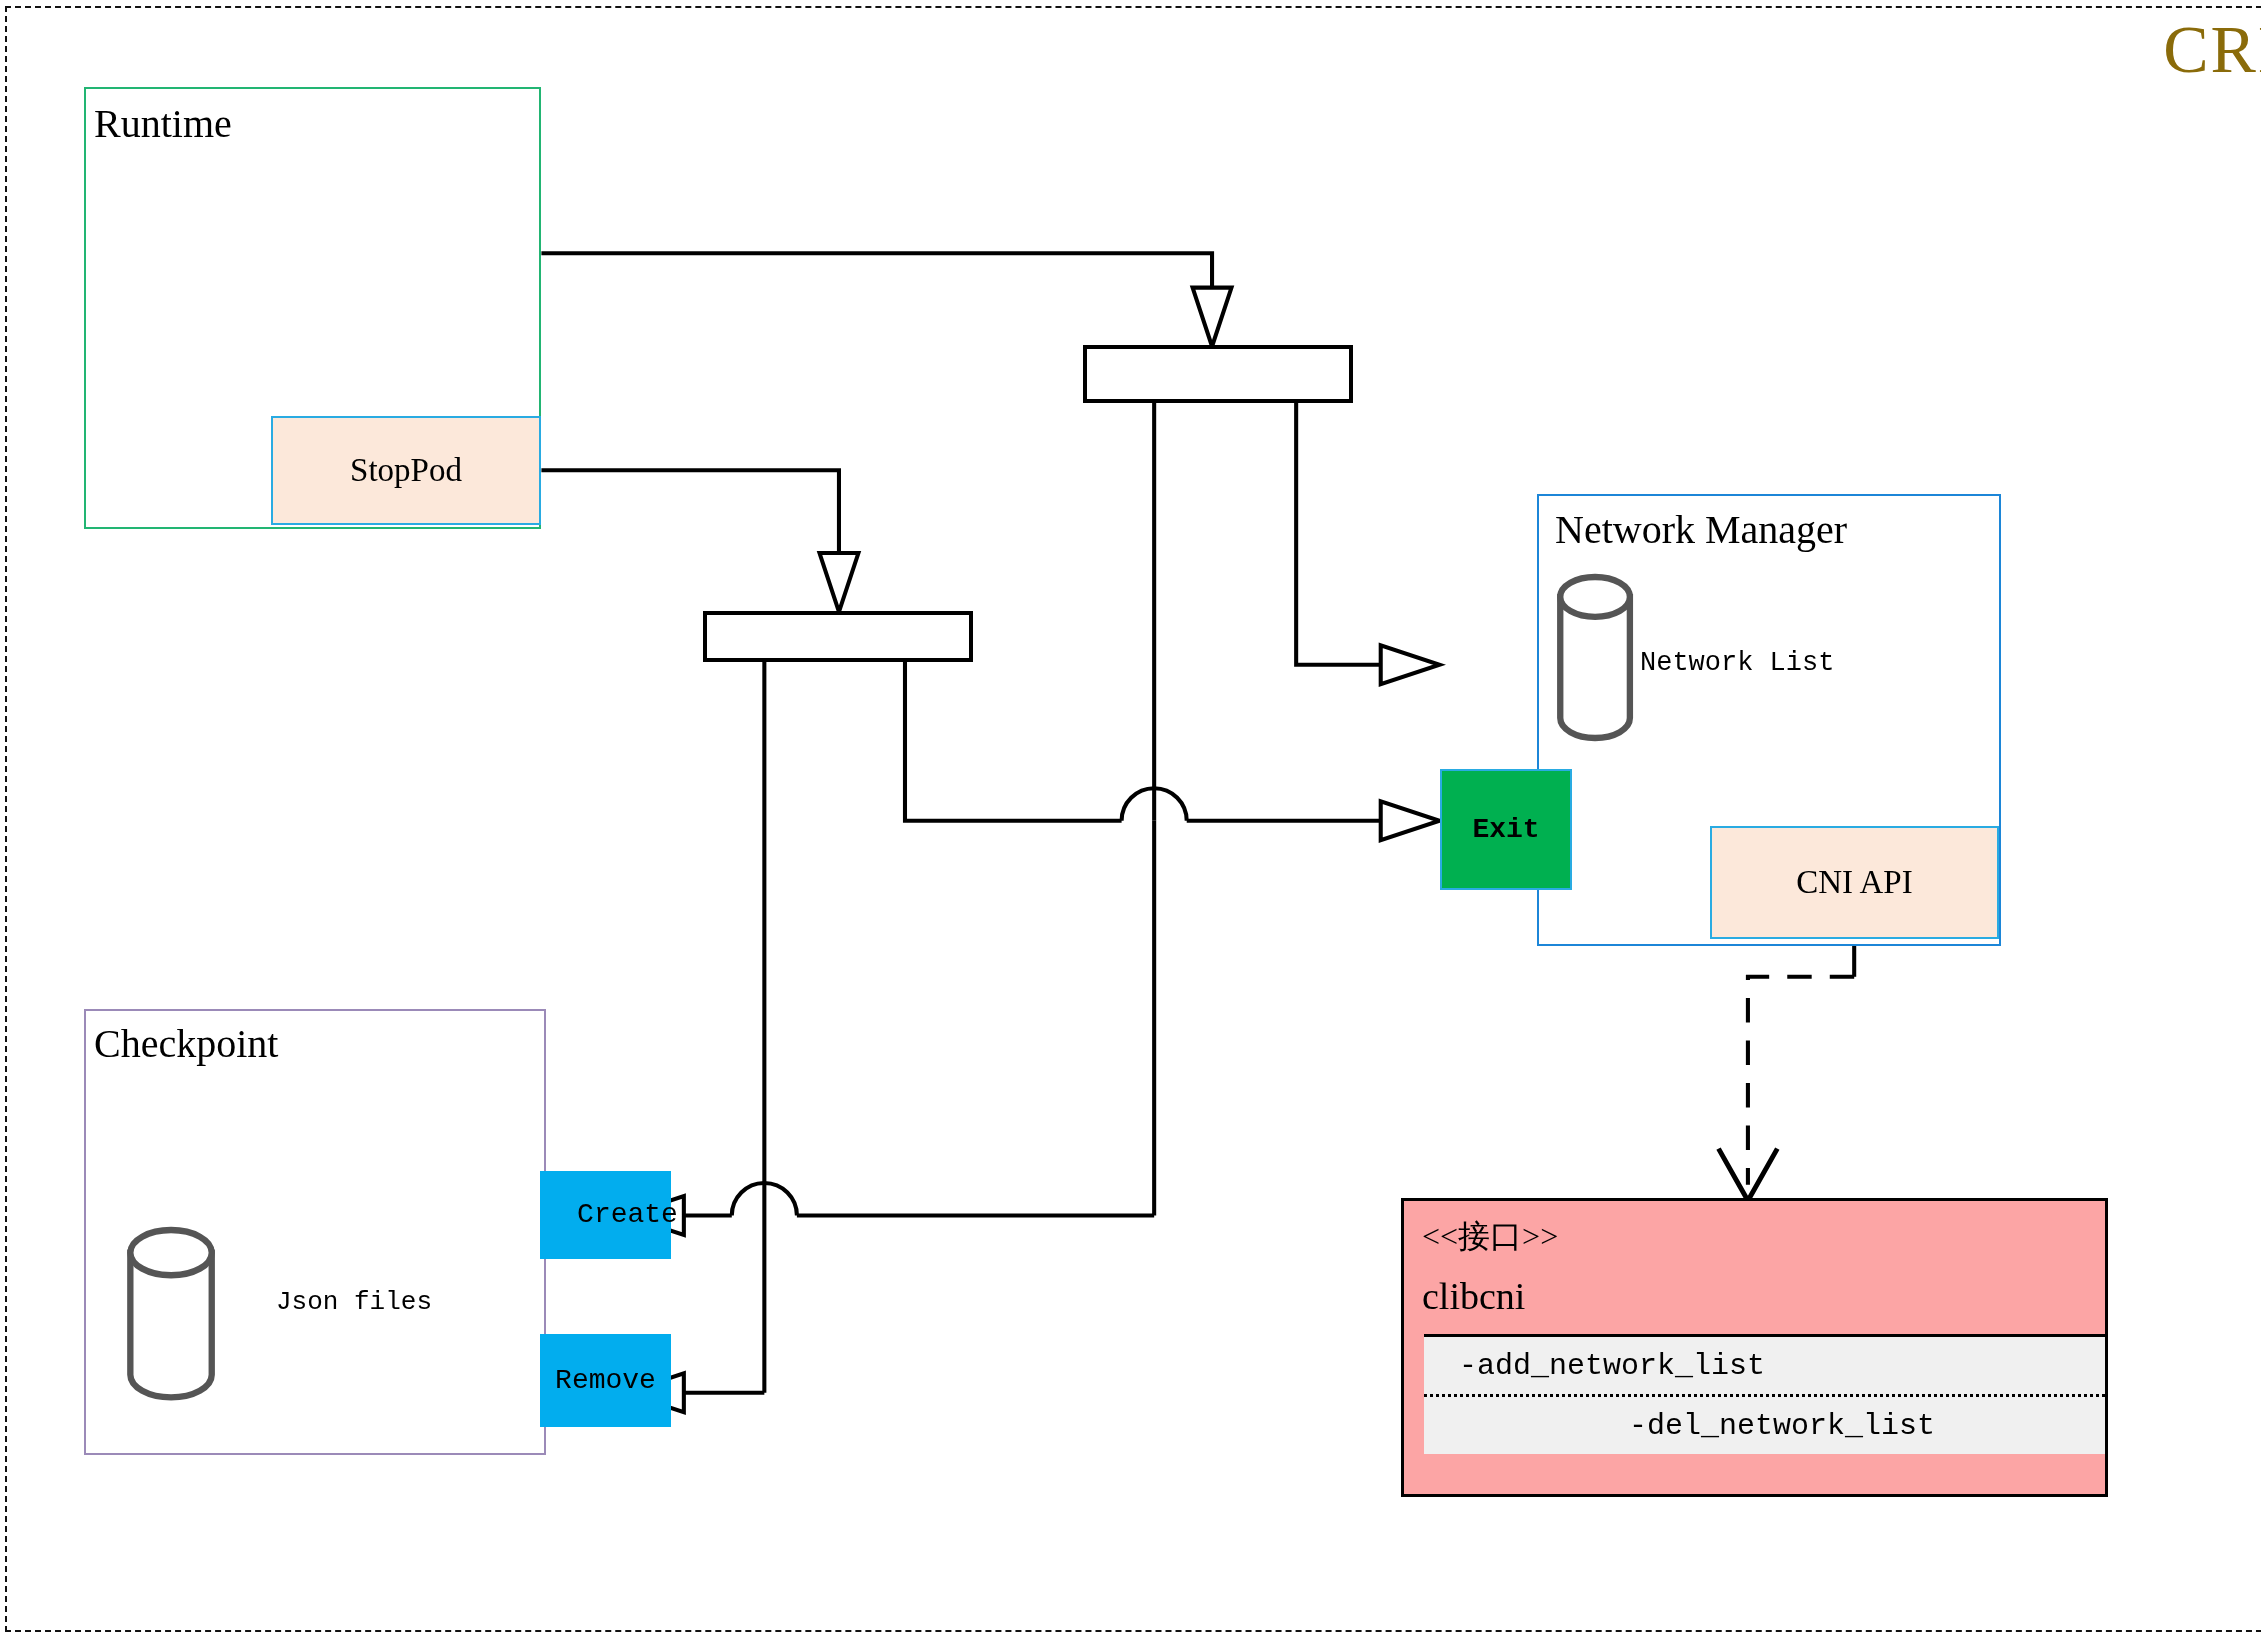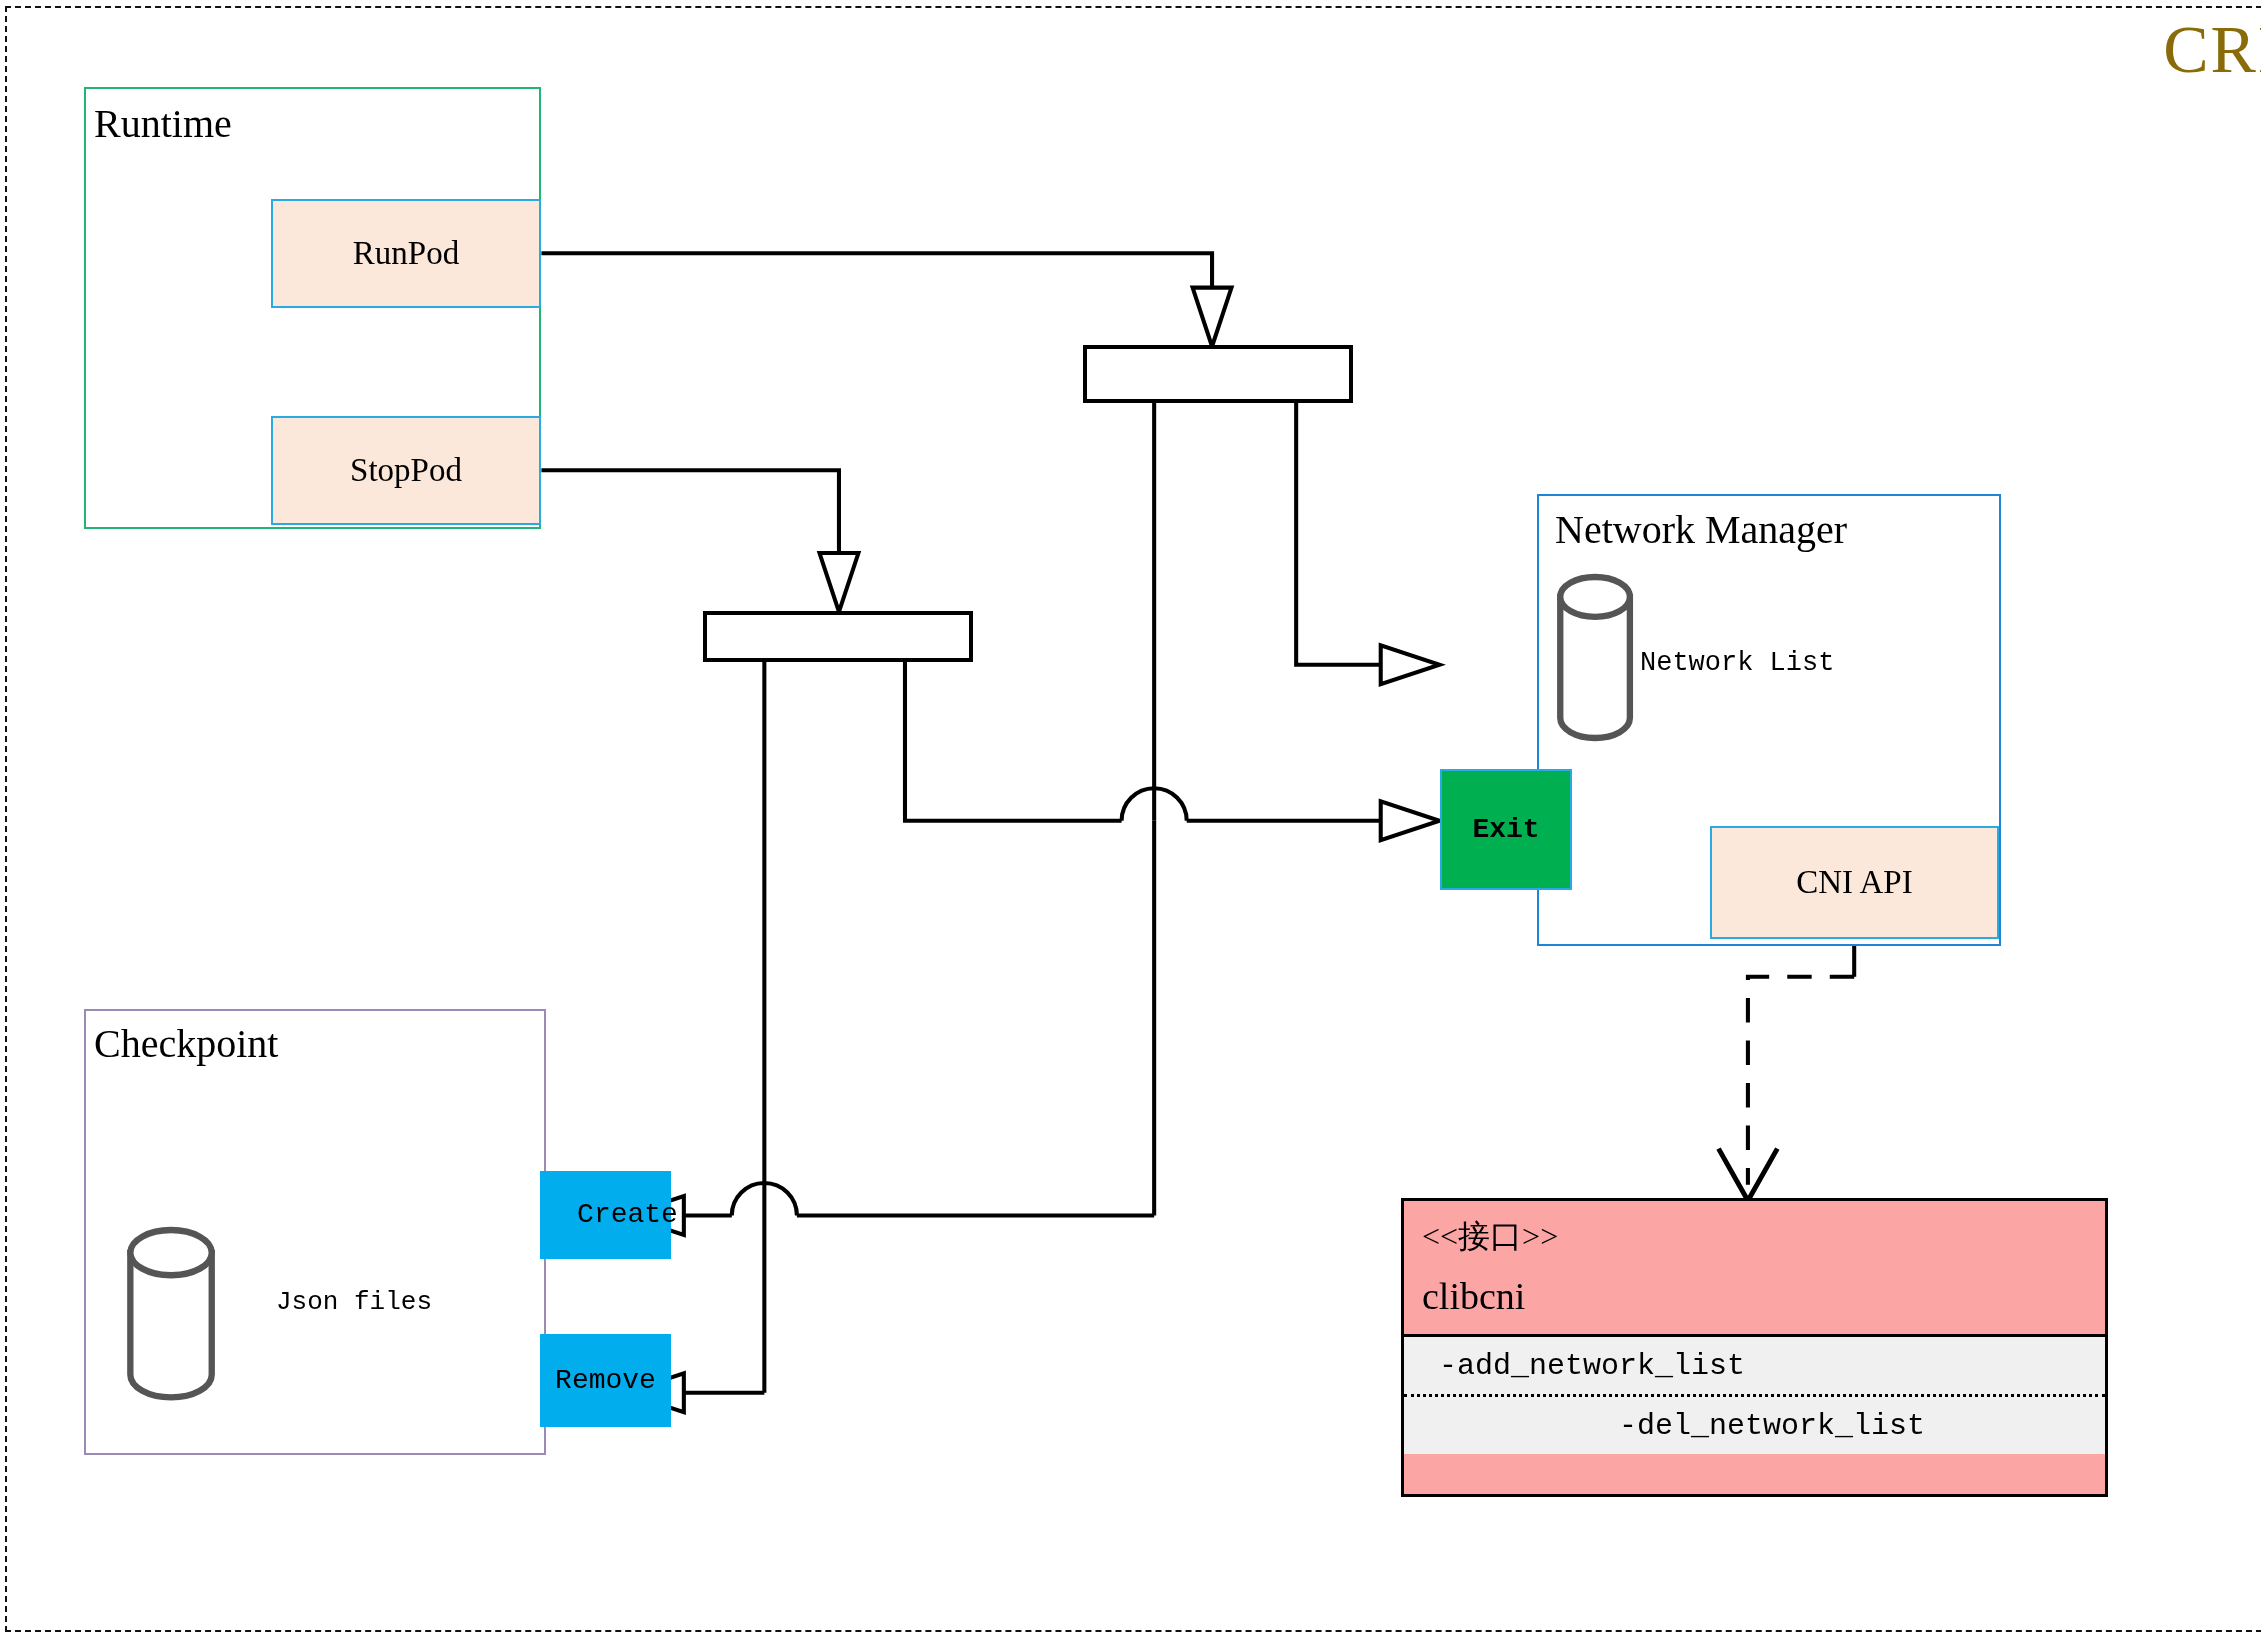--- a/index.html
+++ b/index.html
@@ -14,21 +14,21 @@
   .title-cri{position:absolute;right:53px;top:15.4px;font-size:68px;line-height:1;color:#8a6b0a;font-family:"Liberation Serif", serif;letter-spacing:1.8px;}
   .grp-title{font-size:40px;line-height:1;font-family:Liberation Serif, serif;}
   .pill{position:absolute;box-sizing:border-box;display:flex;align-items:center;justify-content:center;}
   .pill span{font-size:33px;line-height:1;}
   .chip{position:absolute;box-sizing:border-box;display:flex;align-items:center;justify-content:center;}
   .chip span{font-size:28px;line-height:1;font-family:"Liberation Mono", monospace;}
   .iface{position:absolute;box-sizing:border-box;background:#fca5a5;border:3.2px solid #000;}
   .iface .head{padding:19px 0 17px 18px;}
   .iface .stereo{font-size:32px;line-height:1.05;}
   .iface .nm{font-size:38px;line-height:1.05;margin-top:23.5px;}
-  .iface .ops{border-top:3.2px solid #000;background:#f0f0f0;}
+  .iface .ops{border-top:3.2px solid #000;background:#f0f0f0;margin-left:20px;}
   .iface .op{font-size:30px;line-height:1;padding:13.6px 0 13.6px 35px;font-family:"Liberation Mono", monospace;}
   .iface .op.sep{border-top:3.2px dotted #000;text-align:center;}
 </style>
 </head>
 <body>
 
 <div id="stage">
 
   <div id="frame"></div>
 
@@ -78,23 +78,20 @@
        clibcni (dashed) ===== --&gt;
       <path d="M4100,2075 L4100,2160"></path>
       <path d="M4100,2160 L3865,2160 L3865,2620" stroke-dasharray="54 40"></path>
       <path d="M3800,2540 L3865,2655 L3930,2540" fill="none" stroke="#000" stroke-width="11" stroke-linejoin="miter"></path>
     </g>
   </svg>
 
   <div class="nodebox" style="left:84px;top:87px;width:457px;height:442px;border:2.3px solid #22b573;background:transparent;"></div>
   <div class="nodelabel grp-title serif" style="left:94px;top:104px;">Runtime</div>
 
-  <div class="pill serif" style="left:271px;top:199px;width:270px;height:109px;background:#fce8da;border:2.3px solid #29abe2;">
-    <span>RunPod</span>
-  </div>
 
   <div class="pill serif" style="left:271px;top:416px;width:270px;height:109px;background:#fce8da;border:2.3px solid #29abe2;">
     <span>StopPod</span>
   </div>
 
   <div class="nodebox" style="left:1083px;top:345px;width:270px;height:58px;border:4.1px solid #000;"></div>
   <div class="nodebox" style="left:703px;top:611px;width:270px;height:51px;border:4.1px solid #000;"></div>
 
   <div class="nodebox" style="left:1537px;top:494px;width:464px;height:452px;border:2.3px solid #1c86d8;background:#fff;"></div>
   <div class="nodelabel grp-title serif" style="left:1555px;top:510px;">Network Manager</div>

